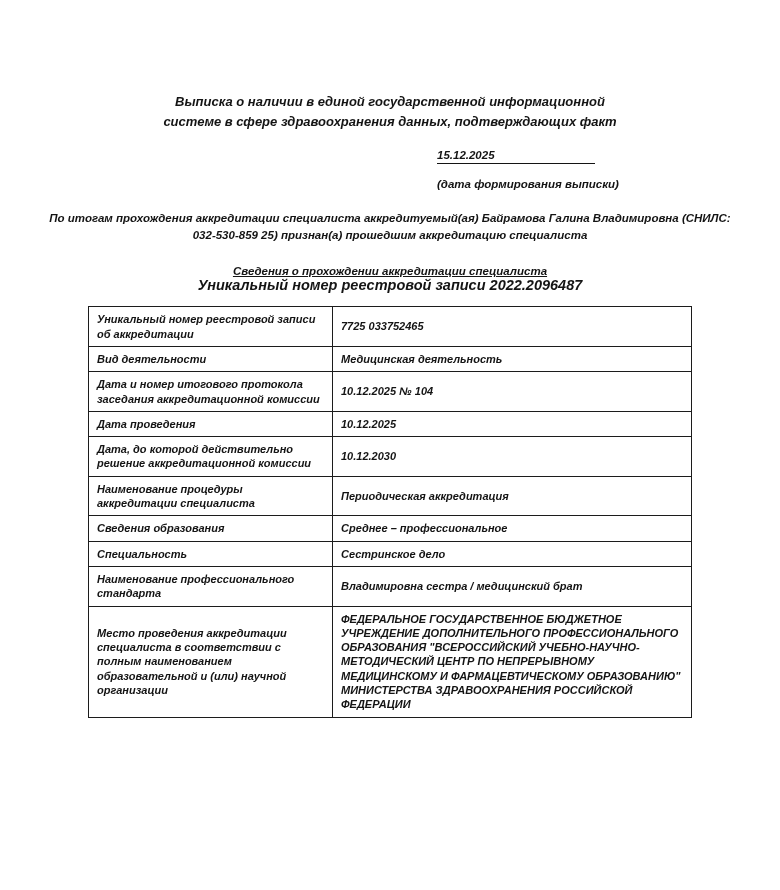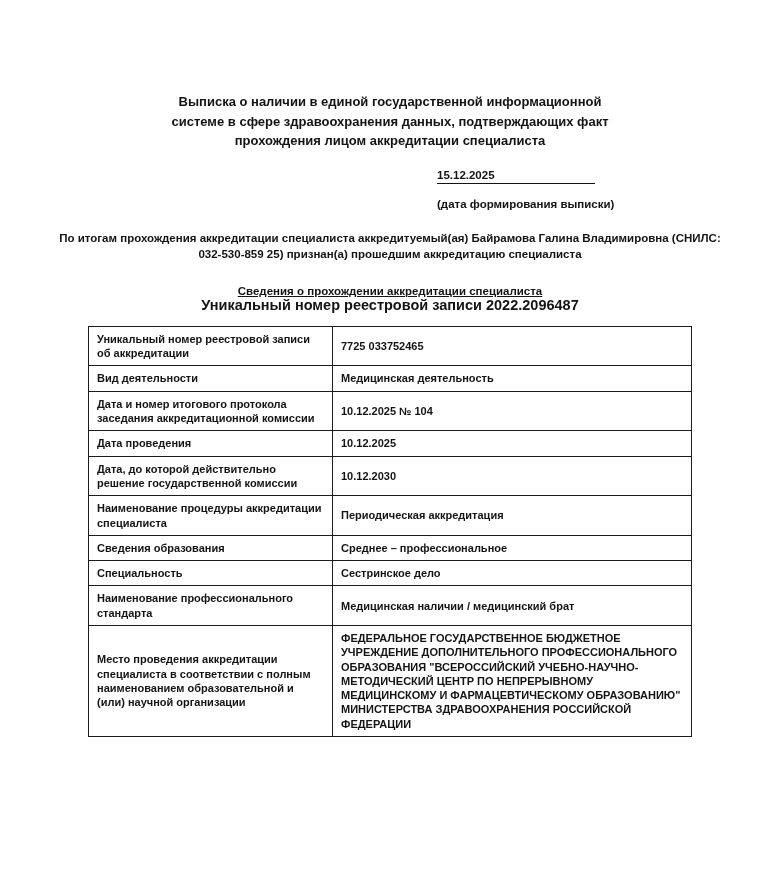--- a/index.html
+++ b/index.html
@@ -8,20 +8,21 @@
     background: #ffffff;
   }
   .page {
     position: relative;
     width: 780px;
     height: 890px;
     background: #ffffff;
     overflow: hidden;
     font-family: "Liberation Sans", sans-serif;
     font-weight: 700;
+    font-style: italic;
     color: #141414;
   }
   .doc-title {
     margin: 92px auto 0;
     width: 500px;
     text-align: center;
     font-size: 13px;
     line-height: 1.5;
   }
   .date-block {
@@ -76,21 +77,20 @@
   td.cell-value { }
 </style>
 </head>
 <body>
 
 <div class="page">
 
   <div class="doc-title">
     <div>Выписка о наличии в единой государственной информационной</div>
     <div>системе в сфере здравоохранения данных, подтверждающих факт</div>
-    <div>прохождения лицом аккредитации специалиста</div>
   </div>
 
   <div class="date-block">
     <div class="date-value">15.12.2025</div>
     <div class="date-caption">(дата формирования выписки)</div>
   </div>
 
   <div class="summary">
     <div>По итогам прохождения аккредитации специалиста аккредитуемый(ая) Байрамова Галина Владимировна (СНИЛС:</div>
     <div>032-530-859 25) признан(а) прошедшим аккредитацию специалиста</div>
@@ -112,38 +112,38 @@
       </tr>
       <tr>
         <td class="cell-label">Дата и номер итогового протокола заседания аккредитационной комиссии</td>
         <td class="cell-value">10.12.2025 № 104</td>
       </tr>
       <tr>
         <td class="cell-label">Дата проведения</td>
         <td class="cell-value">10.12.2025</td>
       </tr>
       <tr>
-        <td class="cell-label">Дата, до которой действительно решение государственной комиссии</td>
+        <td class="cell-label">Дата, до которой действительно решение аккредитационной комиссии</td>
         <td class="cell-value">10.12.2030</td>
       </tr>
       <tr>
         <td class="cell-label">Наименование процедуры аккредитации специалиста</td>
         <td class="cell-value">Периодическая аккредитация</td>
       </tr>
       <tr>
         <td class="cell-label">Сведения образования</td>
         <td class="cell-value">Среднее – профессиональное</td>
       </tr>
       <tr>
         <td class="cell-label">Специальность</td>
         <td class="cell-value">Сестринское дело</td>
       </tr>
       <tr>
         <td class="cell-label">Наименование профессионального стандарта</td>
-        <td class="cell-value">Медицинская наличии / медицинский брат</td>
+        <td class="cell-value">Владимировна сестра / медицинский брат</td>
       </tr>
       <tr>
         <td class="cell-label">Место проведения аккредитации специалиста в соответствии с полным наименованием образовательной и (или) научной организации</td>
         <td class="cell-value">ФЕДЕРАЛЬНОЕ ГОСУДАРСТВЕННОЕ БЮДЖЕТНОЕ УЧРЕЖДЕНИЕ ДОПОЛНИТЕЛЬНОГО ПРОФЕССИОНАЛЬНОГО ОБРАЗОВАНИЯ "ВСЕРОССИЙСКИЙ УЧЕБНО-НАУЧНО-МЕТОДИЧЕСКИЙ ЦЕНТР ПО НЕПРЕРЫВНОМУ МЕДИЦИНСКОМУ И ФАРМАЦЕВТИЧЕСКОМУ ОБРАЗОВАНИЮ" МИНИСТЕРСТВА ЗДРАВООХРАНЕНИЯ РОССИЙСКОЙ ФЕДЕРАЦИИ</td>
       </tr>
     </tbody>
   </table>
 
 </div>
 

